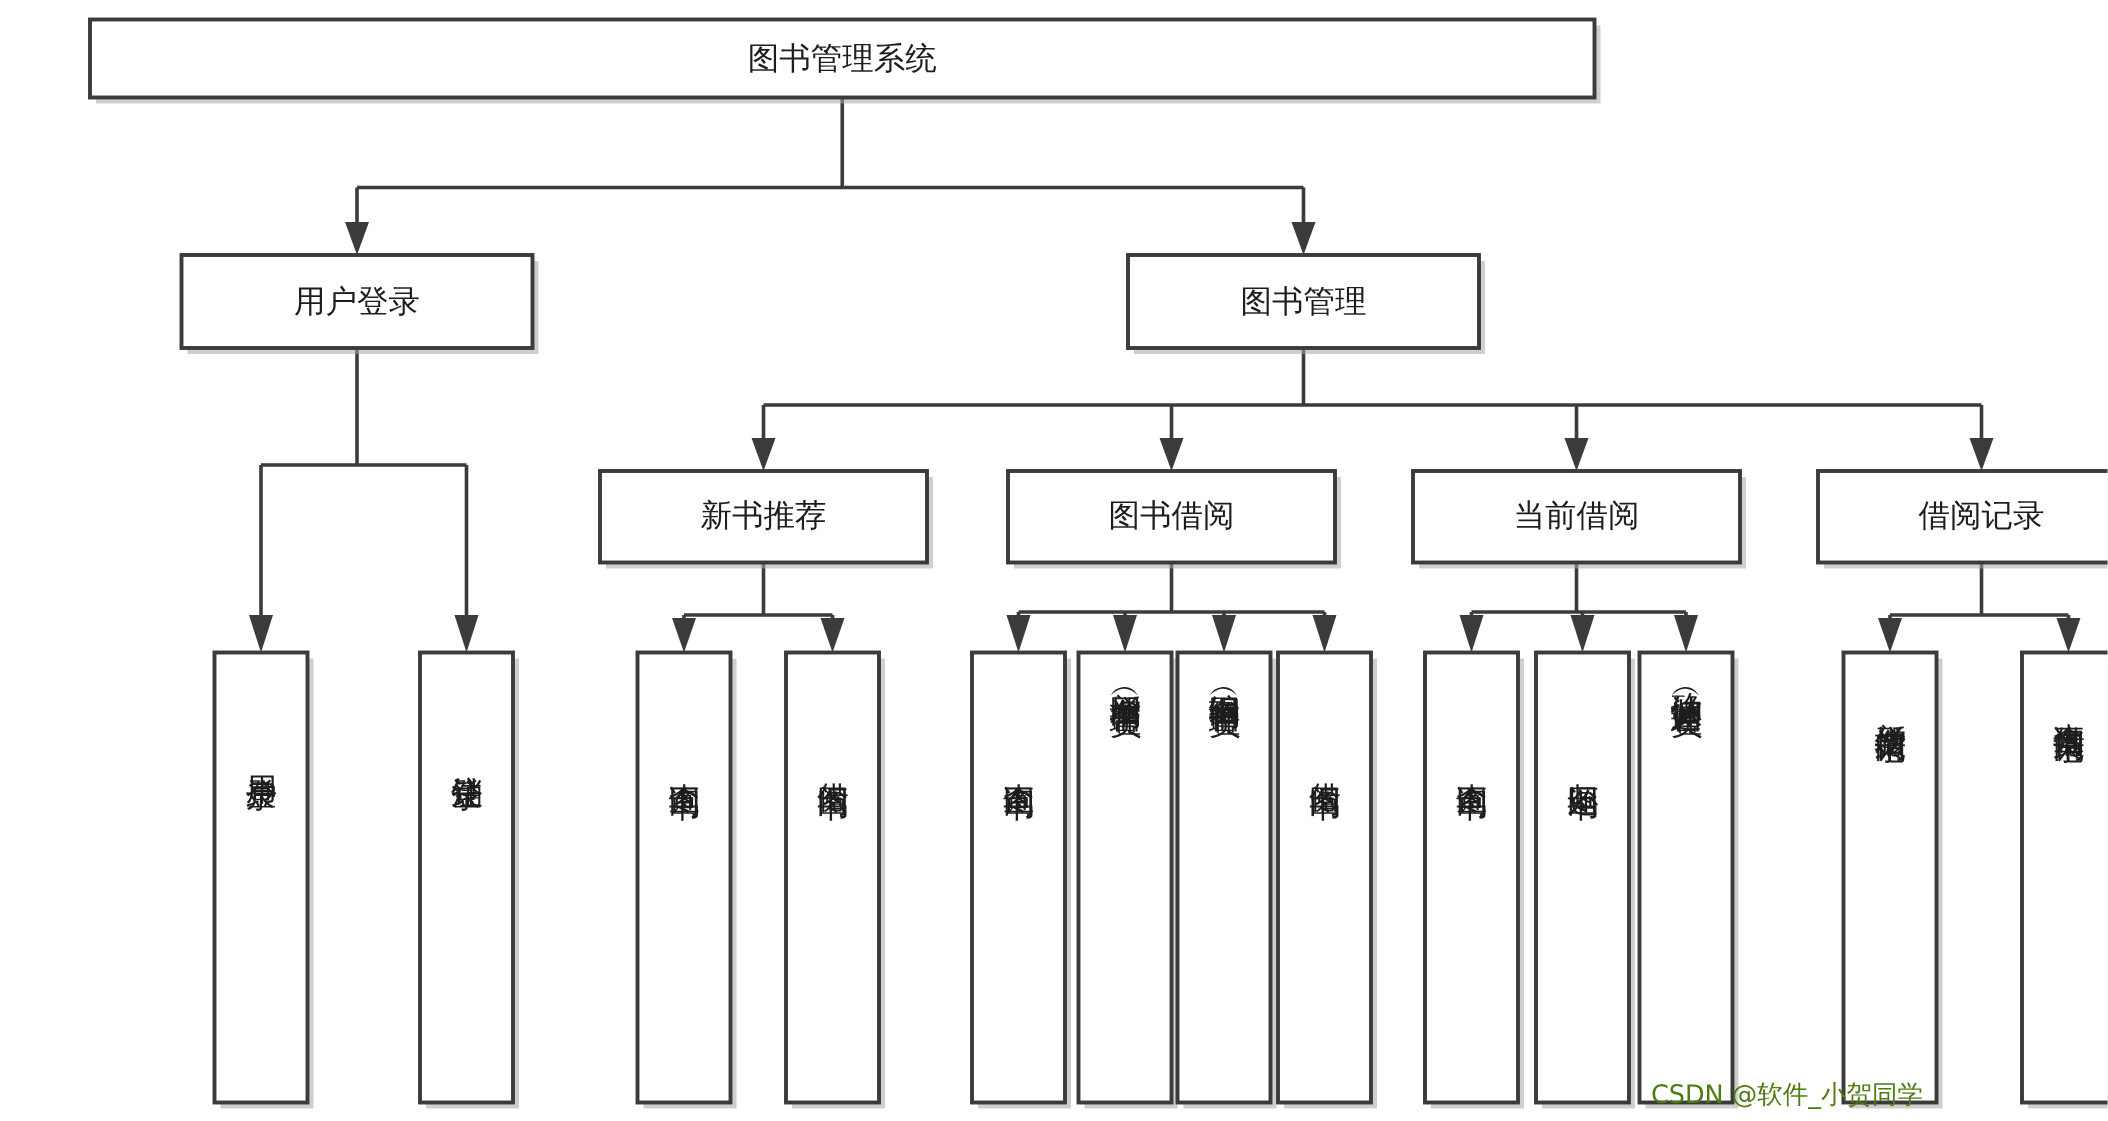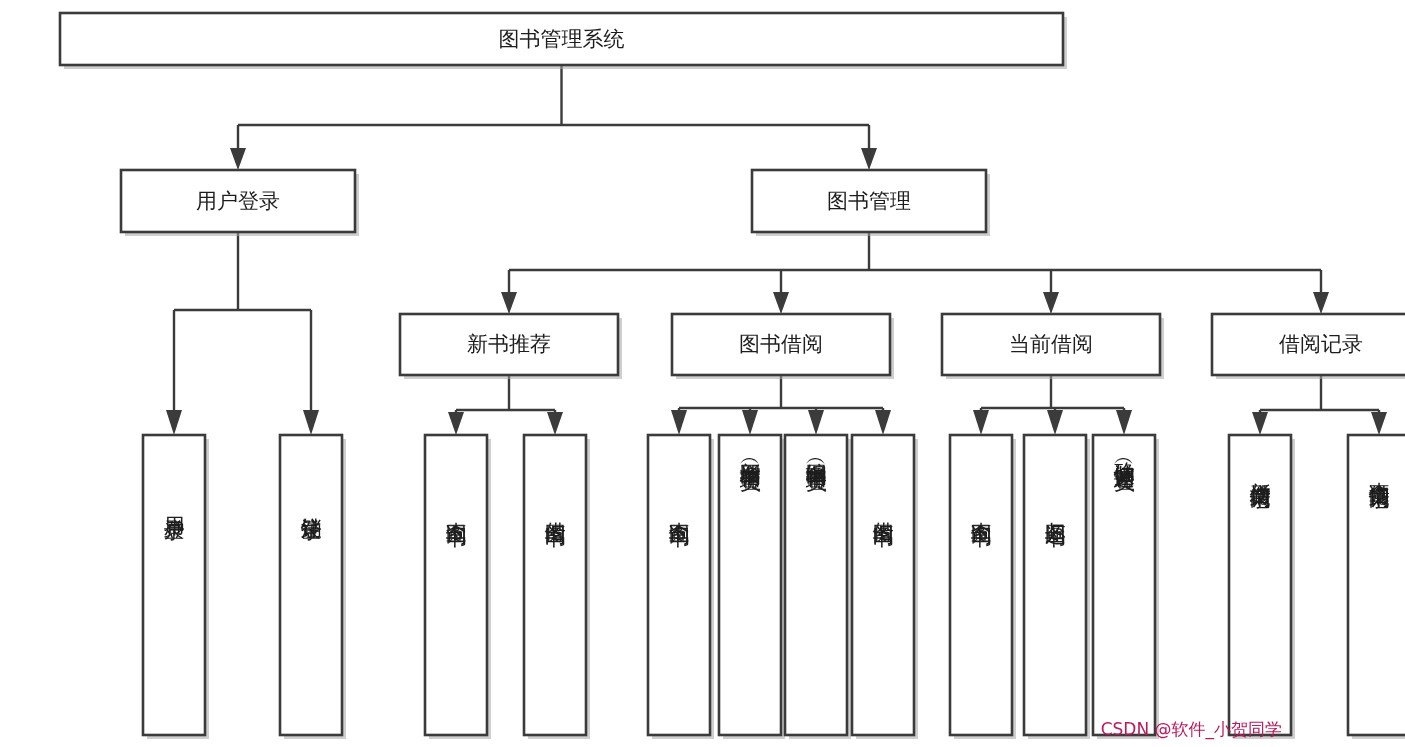--- a/index.html
+++ b/index.html
@@ -69,21 +69,21 @@
     color: #1d1d1d;
     letter-spacing: 1.5px;
     white-space: nowrap;
   }
   .watermark {
     position: absolute;
     right: 8px;
     bottom: 6px;
     font-family: "DejaVu Sans", "Liberation Sans", sans-serif;
     font-size: 17px;
-    color: #be185d;
+    color: #4d7c0f;
     white-space: nowrap;
     user-select: none;
   }
 </style>
 </head>
 <body>
 
 <div id="diagram-root">
 
   <svg class="tree-canvas" viewBox="0 0 1405 747" xmlns="http://www.w3.org/2000/svg">

